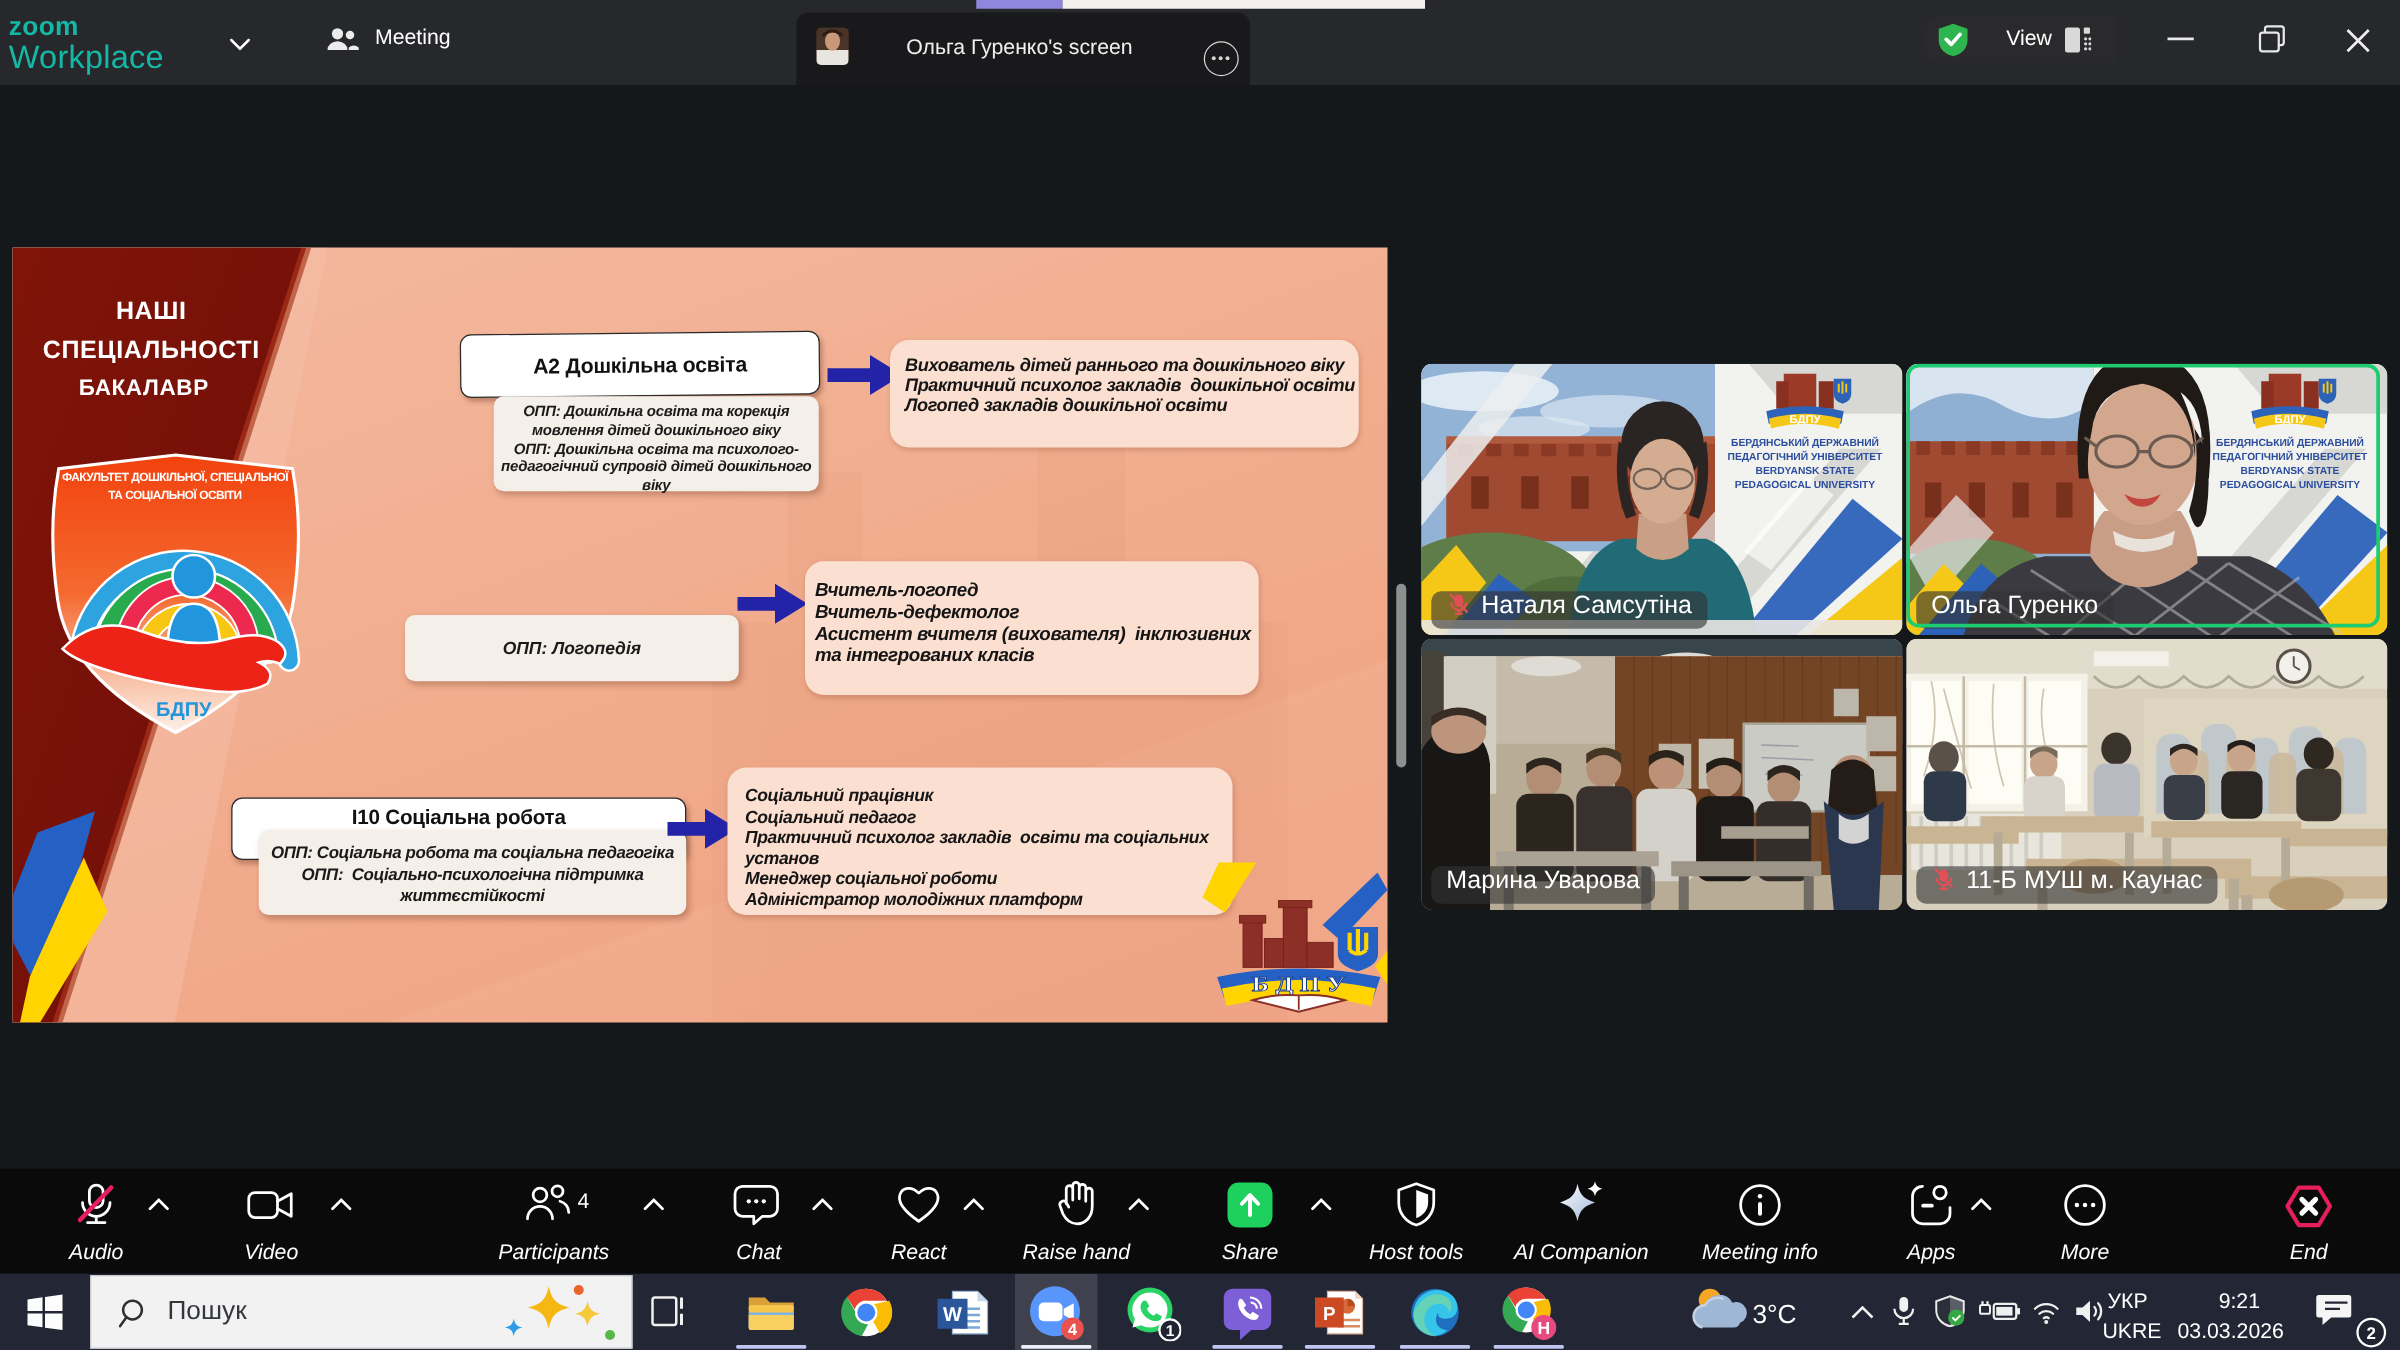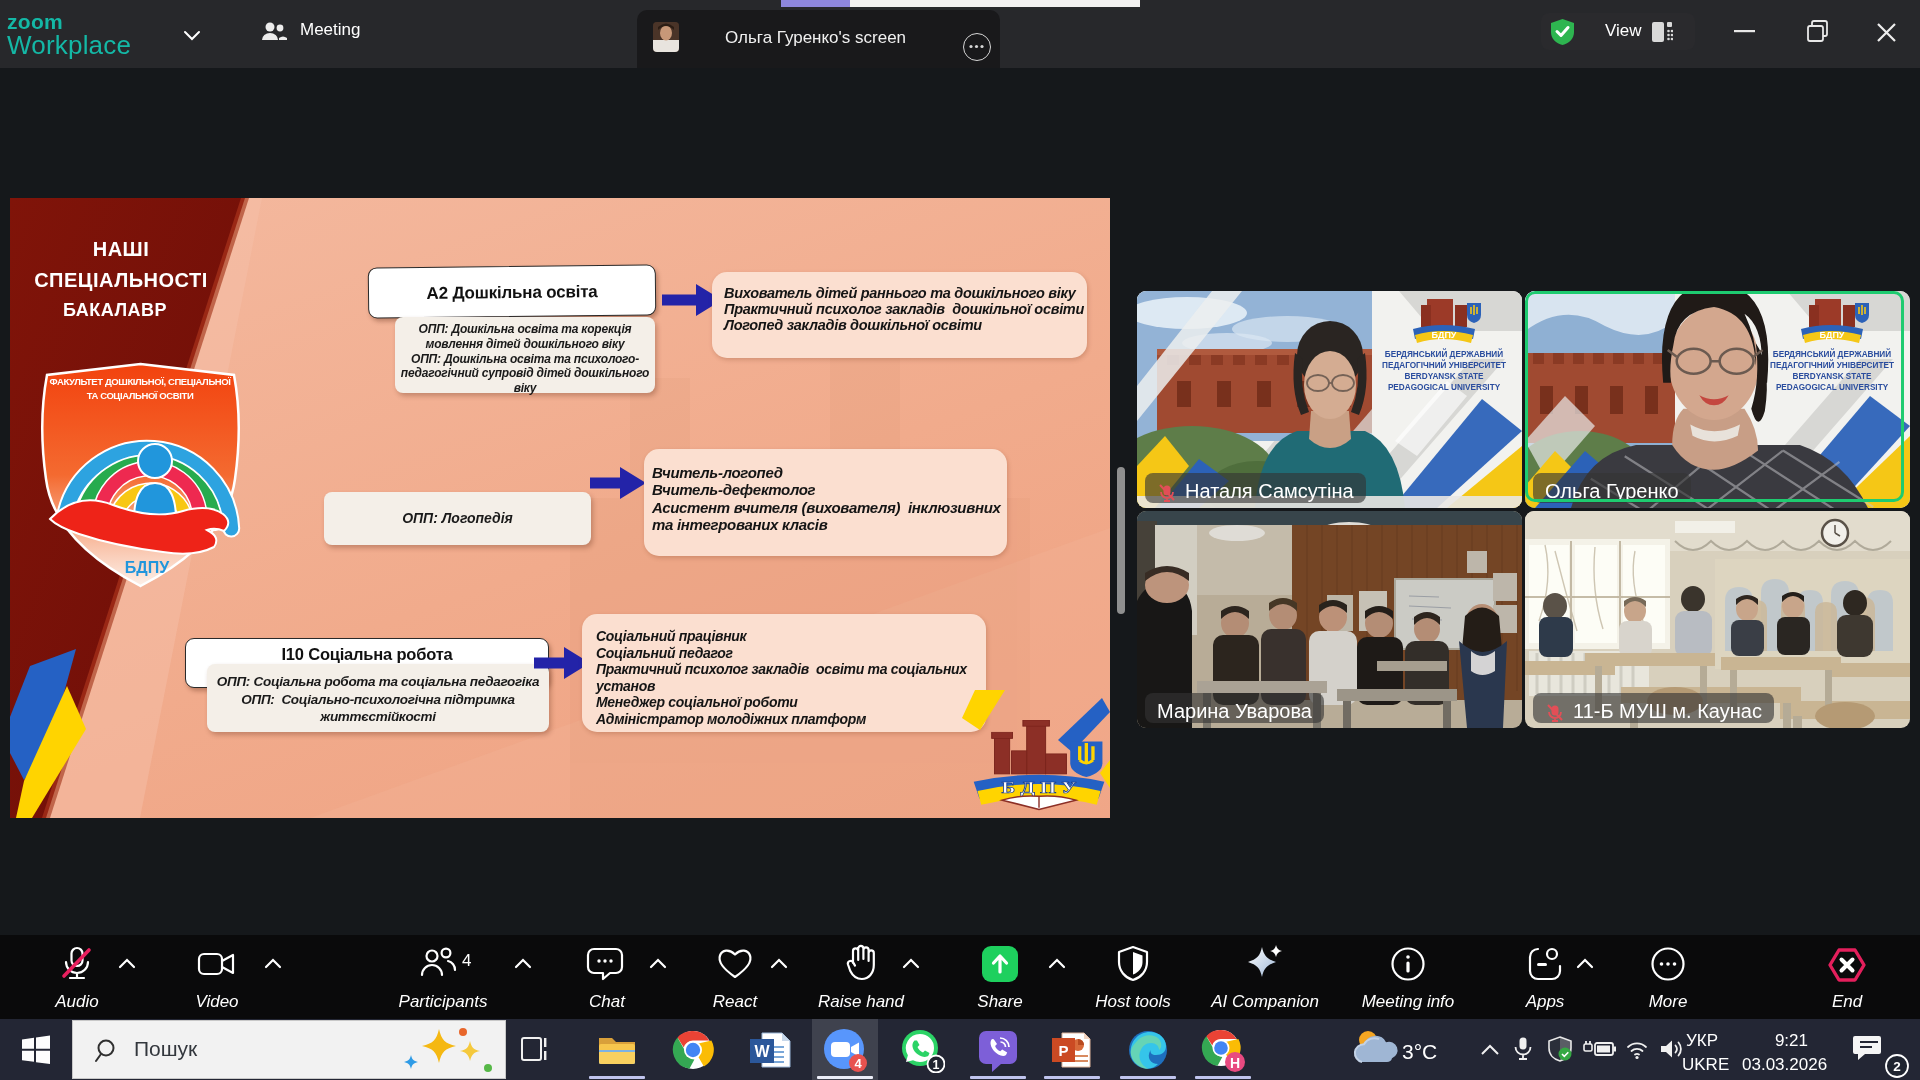--- a/index.html
+++ b/index.html
@@ -26,21 +26,21 @@
 
 
 #slide { position:absolute; left:10px; top:198px; width:1100px; height:620px; background:linear-gradient(160deg,#f4b99f 0%,#f1ab8c 55%,#efa181 100%); overflow:hidden; }
 .sbox-title { position:absolute; background:#fff; border:1.6px solid #2a2a2a; border-radius:9px; box-shadow:2px 3px 4px rgba(90,40,20,.35); color:#111; font-weight:bold; text-align:center; white-space:nowrap; letter-spacing:-0.2px; }
 .sbox-sub { position:absolute; background:#f4efe8; border-radius:8px; box-shadow:2px 3px 5px rgba(90,40,20,.3); color:#1a1a1a; font-weight:bold; font-style:italic; text-align:center; white-space:nowrap; }
 .pinkbox { position:absolute; background:#fbdfd0; border-radius:15px; box-shadow:1px 2px 4px rgba(120,60,30,.25); color:#151515; font-weight:bold; font-style:italic; white-space:nowrap; }
 .arrow { position:absolute; }
 
 
 .tile { position:absolute; border-radius:9px; overflow:hidden; background:#222; }
-.namechip { position:absolute; left:8px; bottom:5px; background:rgba(52,52,52,0.62); border-radius:8px; color:#fff; font-size:20px; display:flex; align-items:flex-end; padding:0 12px; height:30px; white-space:nowrap; }
+.namechip { position:absolute; left:8px; bottom:5px; background:rgba(52,52,52,0.62); border-radius:8px; color:#fff; font-size:20px; display:flex; align-items:flex-start; padding:0 12px; height:30px; white-space:nowrap; }
 #divider { position:absolute; left:1117px; top:467px; width:8px; height:147px; background:#8f8f8f; border-radius:4px; }
 
 
 #toolbar { position:absolute; left:0; top:935px; width:1920px; height:84px; background:#0a0a0b; }
 .tb { position:absolute; top:0; height:84px; color:#fff; text-align:center; }
 .tb .lbl { position:absolute; top:57px; width:100%; font-size:17px; font-weight:normal; color:#fff; white-space:nowrap;font-style:italic; }
 .chev { position:absolute; }
 
 
 #taskbar { position:absolute; left:0; top:1019px; width:1920px; height:61px; background:#232634; }

